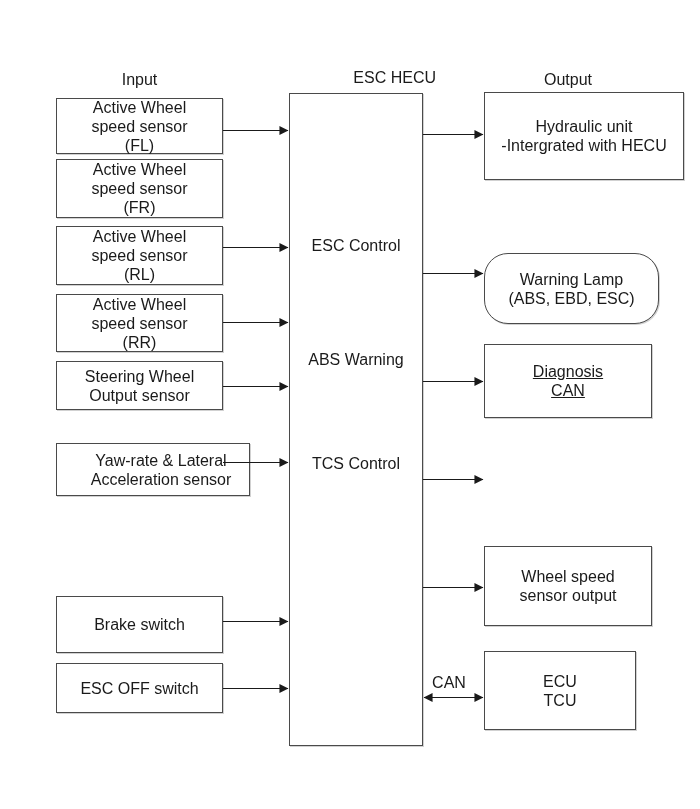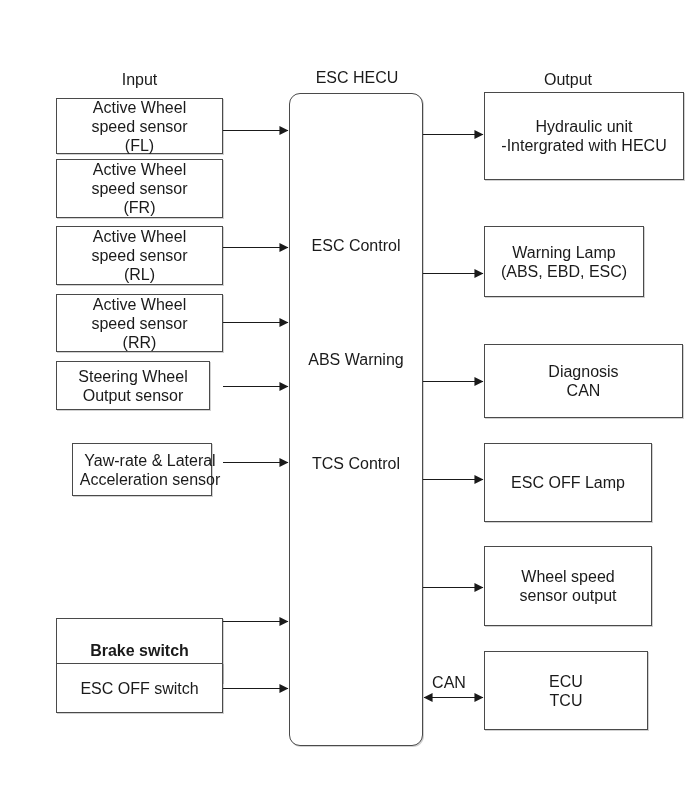--- a/index.html
+++ b/index.html
@@ -58,21 +58,21 @@
     line-height:16px;
     white-space:nowrap;
   }
 </style>
 </head>
 <body>
 
 <div class="canvas">
 
   <div class="hdr" style="left:56px;top:72px;width:167px;">Input</div>
-  <div class="hdr" style="left:290px;top:70px;width:134px;">ESC HECU</div>
+  <div class="hdr" style="left:302px;top:70px;width:134px;text-align:right;">ESC HECU</div>
   <div class="hdr" style="left:484px;top:72px;width:168px;">Output</div>
 
   <div class="box" style="left:56px;top:98px;width:167px;height:56px;">
     <div class="ln">Active Wheel</div>
     <div class="ln">speed sensor</div>
     <div class="ln">(FL)</div>
   </div>
 
   <div class="box" style="left:56px;top:159px;width:167px;height:59px;">
     <div class="ln">Active Wheel</div>
@@ -85,69 +85,66 @@
     <div class="ln">speed sensor</div>
     <div class="ln">(RL)</div>
   </div>
 
   <div class="box" style="left:56px;top:294px;width:167px;height:58px;">
     <div class="ln">Active Wheel</div>
     <div class="ln">speed sensor</div>
     <div class="ln">(RR)</div>
   </div>
 
-  <div class="box" style="left:56px;top:361px;width:154px;height:49px;">
+  <div class="box" style="left:56px;top:361px;width:167px;height:49px;">
     <div class="ln">Steering Wheel</div>
     <div class="ln">Output sensor</div>
   </div>
 
-  <div class="box" style="left:72px;top:443px;width:140px;height:53px;padding-left:16px;">
+  <div class="box" style="left:56px;top:443px;width:194px;height:53px;padding-left:16px;">
     <div class="ln">Yaw-rate &amp; Lateral</div>
     <div class="ln">Acceleration sensor</div>
   </div>
 
-  <div class="box" style="left:56px;top:618px;width:167px;height:65px;font-weight:bold;">
+  <div class="box" style="left:56px;top:596px;width:167px;height:57px;">
     <div class="ln">Brake switch</div>
   </div>
 
   <div class="box" style="left:56px;top:663px;width:167px;height:50px;">
     <div class="ln">ESC OFF switch</div>
   </div>
 
-  <div class="box hecu-box" style="left:289px;top:93px;width:134px;height:653px;border-radius:11px;">
+  <div class="box hecu-box" style="left:289px;top:93px;width:134px;height:653px;">
     <div class="hecu-fn" style="top:142px;">ESC Control</div>
     <div class="hecu-fn" style="top:256px;">ABS Warning</div>
     <div class="hecu-fn" style="top:360px;">TCS Control</div>
   </div>
 
   <div class="box" style="left:484px;top:92px;width:200px;height:88px;">
     <div class="ln">Hydraulic unit</div>
     <div class="ln">-Intergrated with HECU</div>
   </div>
 
-  <div class="box" style="left:484px;top:226px;width:160px;height:71px;">
+  <div class="box" style="left:484px;top:253px;width:175px;height:71px;border-radius:24px;">
     <div class="ln">Warning Lamp</div>
     <div class="ln">(ABS, EBD, ESC)</div>
   </div>
 
-  <div class="box" style="left:484px;top:344px;width:199px;height:74px;">
+  <div class="box" style="left:484px;top:344px;width:168px;height:74px;text-decoration:underline;">
     <div class="ln">Diagnosis</div>
     <div class="ln">CAN</div>
   </div>
 
-  <div class="box" style="left:484px;top:443px;width:168px;height:79px;">
-    <div class="ln">ESC OFF Lamp</div>
-  </div>
 
   <div class="box" style="left:484px;top:546px;width:168px;height:80px;">
     <div class="ln">Wheel speed</div>
     <div class="ln">sensor output</div>
   </div>
 
-  <div class="box" style="left:484px;top:651px;width:164px;height:79px;">
+  <div class="box" style="left:484px;top:651px;width:152px;height:79px;">
     <div class="ln">ECU</div>
     <div class="ln">TCU</div>
   </div>
 
   <div class="bus-label" style="left:423px;top:675px;width:52px;">CAN</div>
 
   <svg class="arrows" width="700" height="809" viewBox="0 0 700 809">
     <defs>
       <marker id="ah" viewBox="0 0 10 10" refX="9.5" refY="5" markerWidth="11" markerHeight="9" markerUnits="userSpaceOnUse" orient="auto-start-reverse">
         <path class="ah" d="M0 0 L10 5 L0 10 z"></path>

